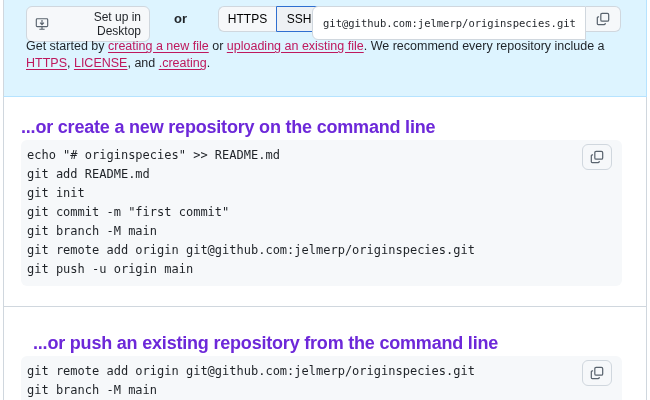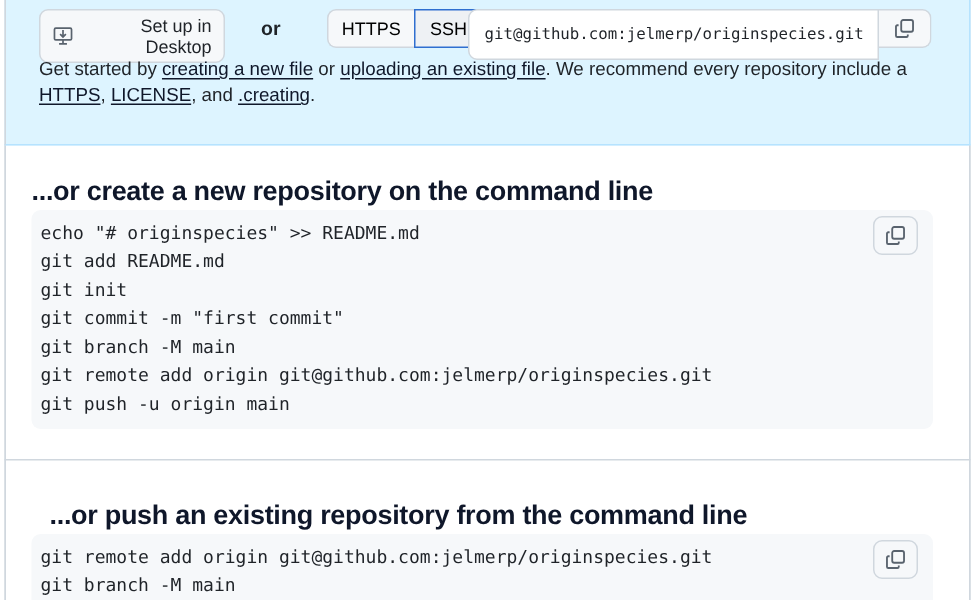--- a/index.html
+++ b/index.html
@@ -29,22 +29,22 @@
       background: #fff; border: 1px solid #d0d7de; border-radius: 6px 0 0 6px;
       font-family: "DejaVu Sans Mono", monospace; font-size: 10.5px; color: #1f2328;
       padding: 16px 10px; display: flex; align-items: center; overflow: hidden; white-space: nowrap;
     }
     .url-copy {
       position: absolute; left: 581px; top: 15px; width: 40px; height: 26px;
       background: #f6f8fa; border: 1px solid #d0d7de; border-left: none; border-radius: 0 6px 6px 0;
       display: flex; align-items: center; justify-content: center;
     }
     .help-text { position: absolute; left: 23px; top: 47px; width: 590px; font-size: 12.5px; line-height: 17px; color: #1f2328; }
-    .help-text a { color: #0f172a; text-decoration: underline; text-underline-offset: 2px; }
-    .sec-title { position: absolute; left: 21px; font-size: 18px; font-weight: 700; color: #0f172a; letter-spacing: -0.2px; }
+    .help-text a { color: #be185d; text-decoration: underline; text-underline-offset: 2px; }
+    .sec-title { position: absolute; left: 21px; font-size: 18px; font-weight: 700; color: #6d28d9; letter-spacing: -0.2px; }
     .code {
       position: absolute; left: 21px; width: 601px; background: #f6f8fa; border-radius: 6px;
       font-family: "DejaVu Sans Mono", monospace; font-size: 12px; color: #1f2328; padding: 6px 6px;
     }
     .code .line { height: 19px; line-height: 19px; white-space: pre; }
     .copy-btn {
       position: absolute; right: 10px; top: 6px; width: 30px; height: 26px;
       border: 1px solid #d0d7de; border-radius: 6px; background: #f6f8fa;
       display: flex; align-items: center; justify-content: center;
     }

